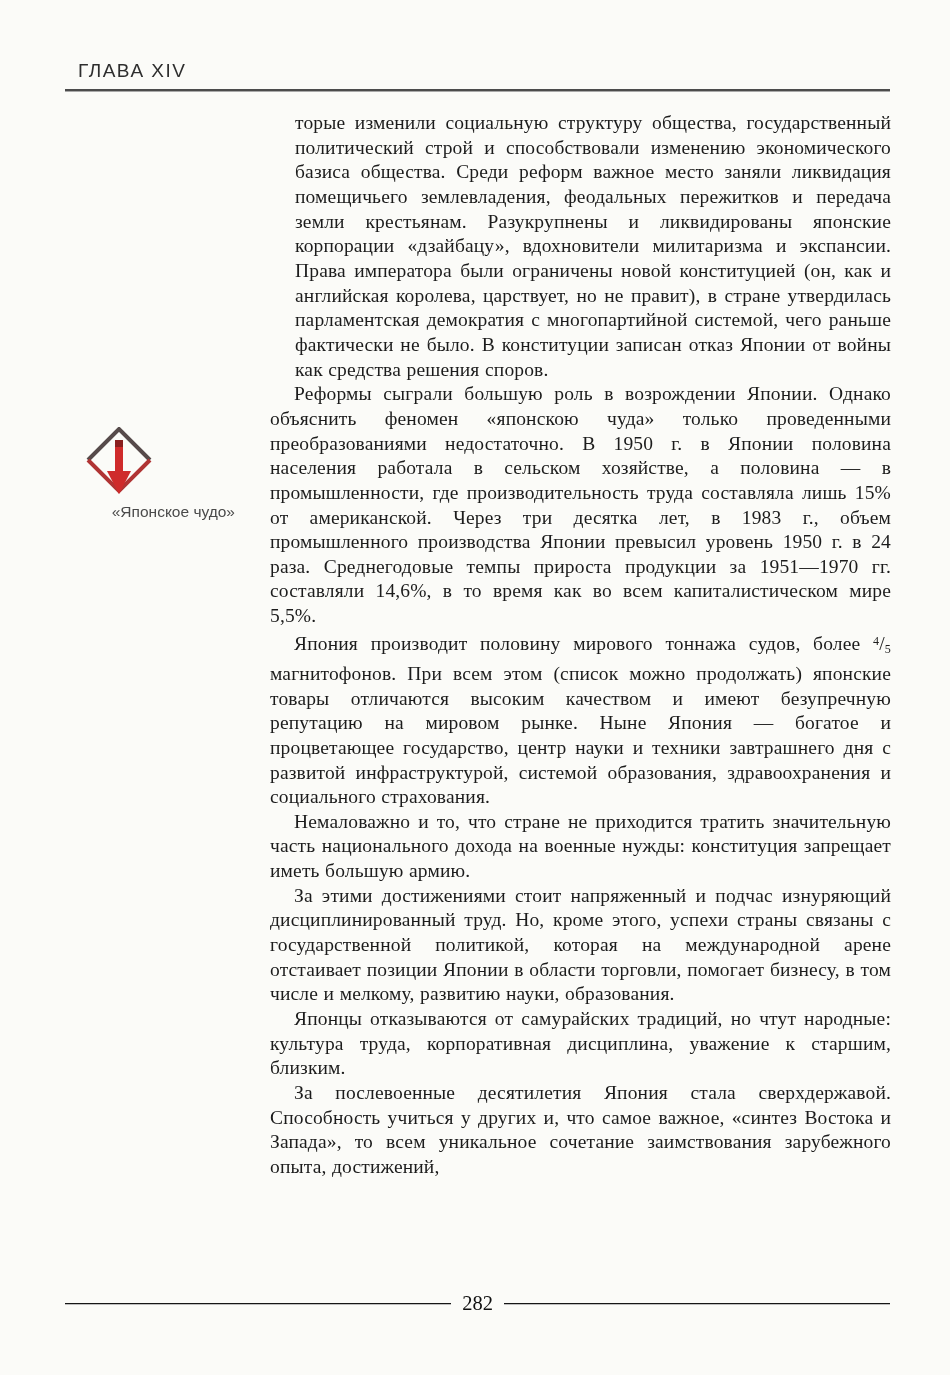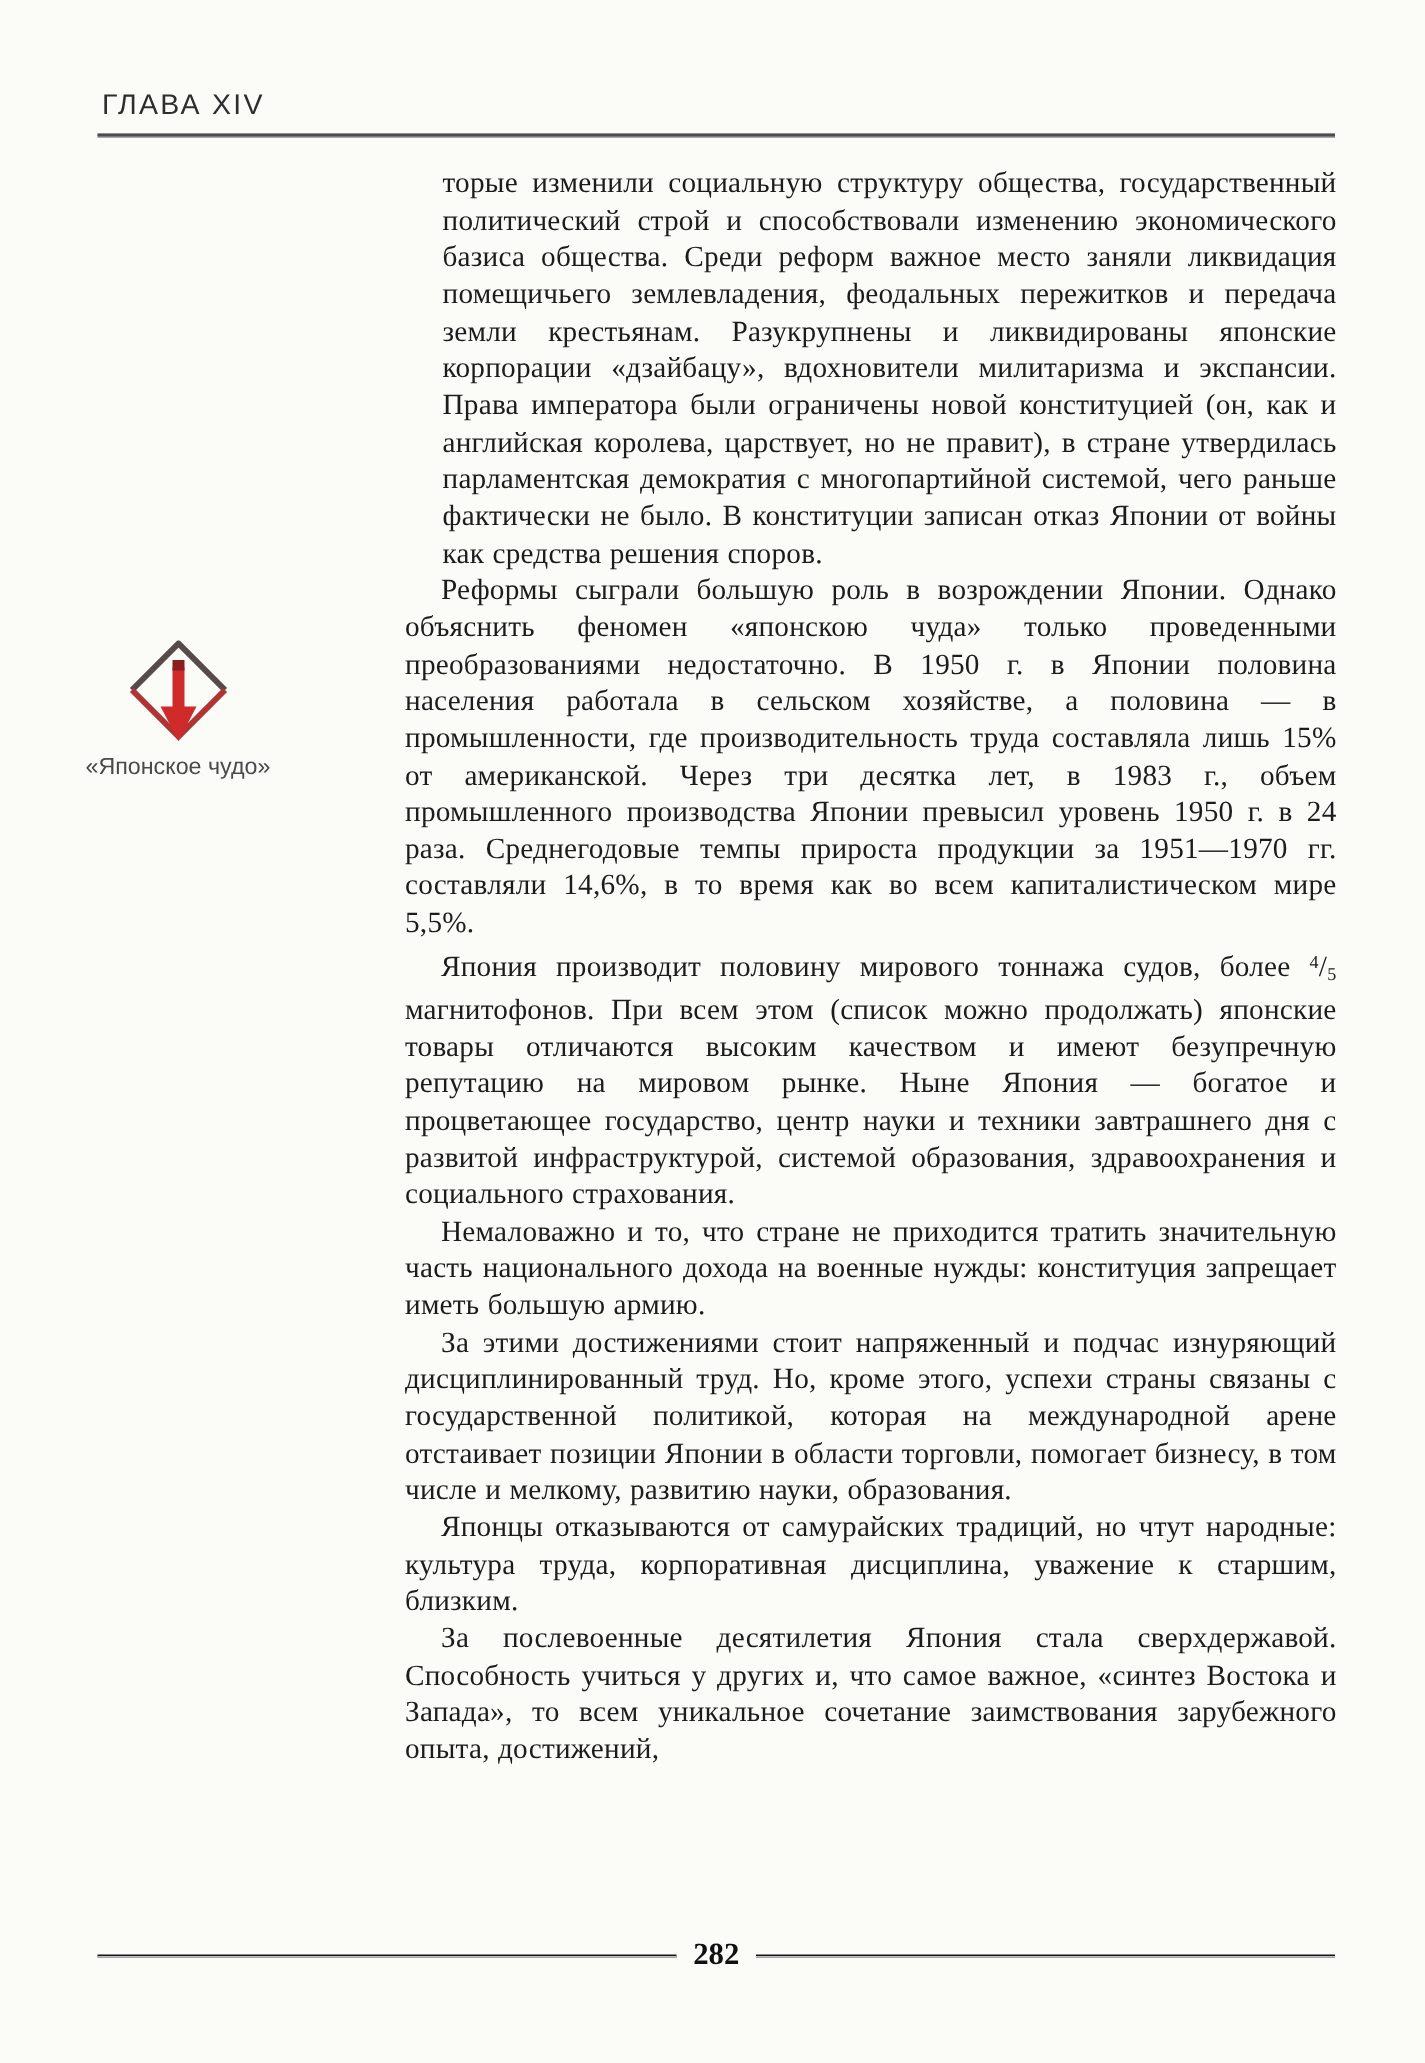--- a/index.html
+++ b/index.html
@@ -22,21 +22,21 @@
     color:var(--ink);
   }
 
   
   .header {
     position:absolute; left:65px; right:60px; top:60px;
   }
   .chapter-label {
     font-family:"Liberation Sans","DejaVu Sans",sans-serif;
     font-size:19px; letter-spacing:1.5px; color:#2e2e2e;
-    margin-left:3px; margin-bottom:7px;
+    margin-left:13px; margin-bottom:7px;
   }
   .header-rule {
     height:3px; background:#a9a9a9;
     border-top:2px solid #4c4c4c;
   }
 
   
   .text-column {
     position:absolute; left:270px; top:111px; width:621px;
   }
@@ -45,42 +45,42 @@
     text-align:justify; text-indent:24px;
     letter-spacing:0.15px; word-spacing:0.5px;
   }
   .para.no-indent { text-indent:0;margin-left:25px; }
   .seg-italic { }
   .seg-sup { font-size:0.62em; vertical-align:0.45em; }
   .seg-sub { font-size:0.62em; vertical-align:-0.25em; }
 
   
   .margin-note {
-    position:absolute; left:57px; top:427px; width:178px;
+    position:absolute; left:57px; top:427px; width:178px;text-align:right;
   }
   .margin-icon { display:block; margin-left:28px; }
   .margin-caption {
     margin-top:2px;
     font-family:"Liberation Sans","DejaVu Sans",sans-serif;
     font-size:15.5px; color:var(--caption-color);
     white-space:nowrap;
   }
 
   
   .footer {
     position:absolute; left:65px; right:60px; top:1294px;
     display:flex; align-items:center; gap:9px;
   }
   .footer-rule {
     flex:1; height:2px; background:#161616;
     border-bottom:1px solid #bdbdbd;
   }
   .page-number {
     font-size:20.5px; color:#101010; line-height:1;
-    padding:0 2px; transform:translateY(-1px);font-weight:bold;
+    padding:0 2px; transform:translateY(-1px);
   }
 </style>
 </head>
 <body>
 
 <div class="page">
 
   <div class="header">
     <div class="chapter-label">ГЛАВА XIV</div>
     <div class="header-rule"></div>

